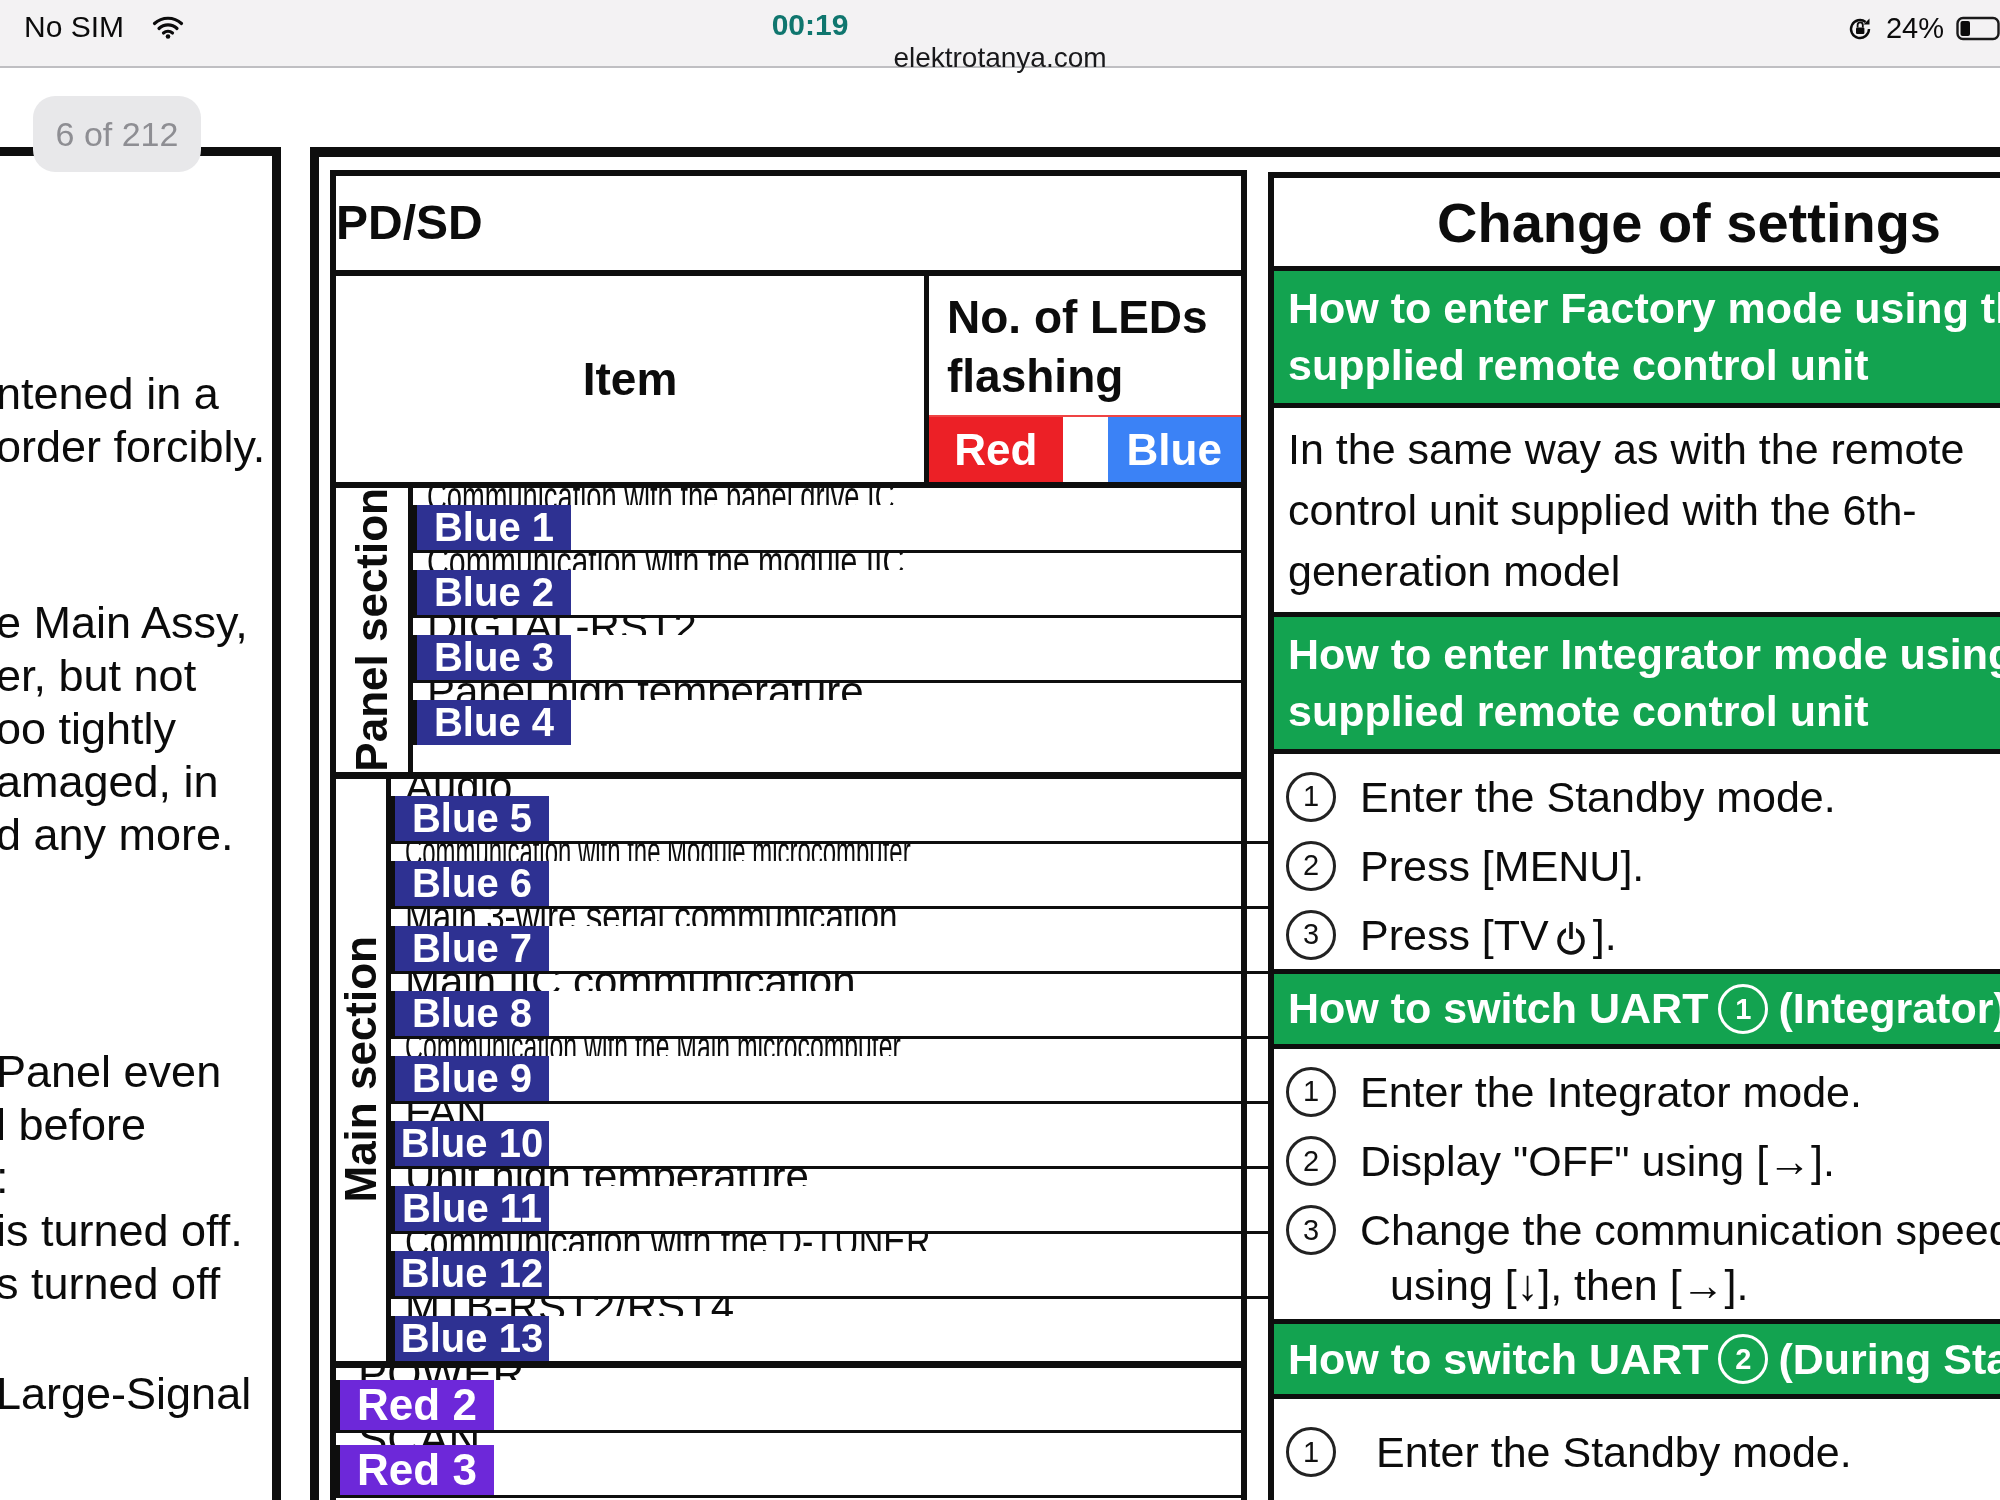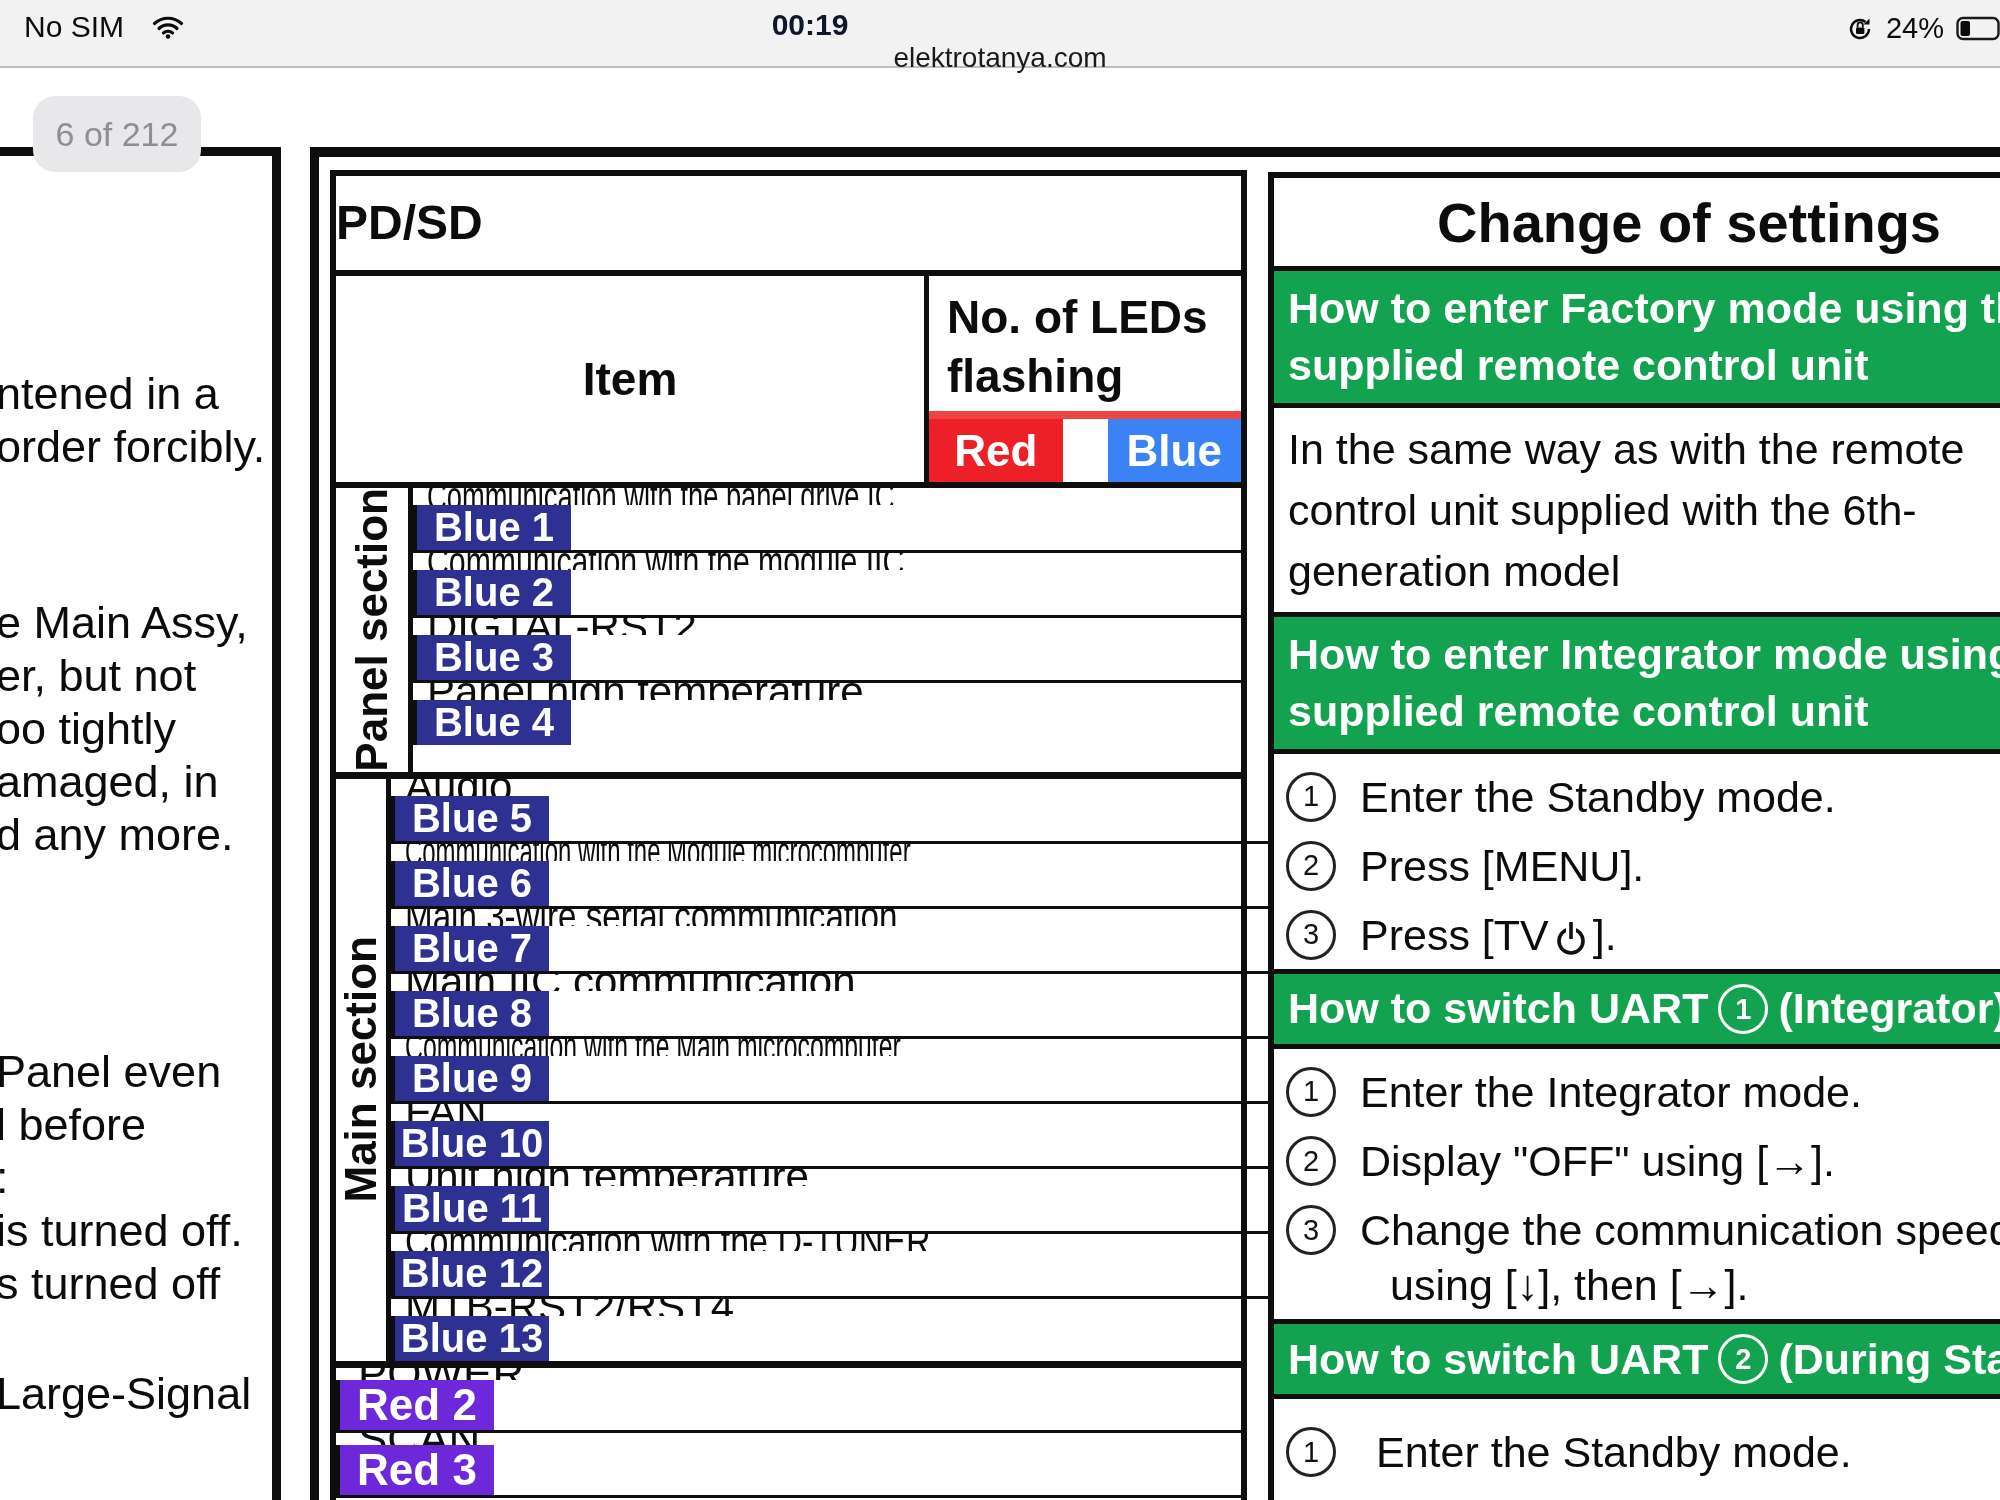--- a/index.html
+++ b/index.html
@@ -3,39 +3,39 @@
 <meta charset="utf-8">
 <style>
   html,body{margin:0;padding:0;}
   body{
     position:relative;width:2000px;height:1500px;overflow:hidden;background:#fff;
     font-family:"Liberation Sans",sans-serif;color:#0c0c0c;
   }
   
   .statusbar{position:absolute;left:0;top:0;width:2000px;height:66px;background:#f3f2f3;border-bottom:2px solid #bfbfc2;}
   .sb-left{position:absolute;left:24px;top:10px;display:flex;align-items:center;gap:28px;font-size:30px;color:#0b0b0b;}
-  .sb-time{position:absolute;left:0;top:8px;width:1620px;text-align:center;font-size:30px;font-weight:bold;color:#0f172a;}
+  .sb-time{position:absolute;left:0;top:8px;width:1620px;text-align:center;font-size:30px;font-weight:bold;color:#0f766e;}
   .sb-domain{position:absolute;left:0;top:42px;width:2000px;text-align:center;font-size:28px;color:#19191b;}
   .sb-right{position:absolute;right:-6px;top:12px;display:flex;align-items:center;gap:12px;}
   .sb-pct{font-size:29px;color:#0b0b0b;}
   
   .pill{position:absolute;left:33px;top:96px;width:168px;height:76px;background:#e8e8ea;border-radius:22px;
         display:flex;align-items:center;justify-content:center;font-size:34px;color:#8e8e93;z-index:5;}
   
   .bar{position:absolute;background:#0e0e0e;}
   
   .lp-line{position:absolute;left:-4px;font-size:45px;white-space:nowrap;color:#0b0b0b;}
   
   .tbl{position:absolute;left:330px;top:170px;width:905px;border:6px solid #0e0e0e;background:#fff;}
   .t-title{height:94px;line-height:94px;text-align:left;font-size:48px;font-weight:bold;border-bottom:6px solid #0e0e0e;}
   .t-hdr{display:flex;height:206px;border-bottom:6px solid #0e0e0e;}
   .th-item{width:588px;display:flex;align-items:center;justify-content:center;font-size:46px;font-weight:bold;border-right:5px solid #0e0e0e;}
   .th-leds{width:312px;display:flex;flex-direction:column;}
   .leds-label{height:134px;padding:12px 4px 0 18px;font-size:46px;font-weight:bold;line-height:1.28;}
-  .leds-rb{display:flex;height:68px;border-top:8px solid #ef4444;gap:41px;}
+  .leds-rb{display:flex;height:68px;border-top:2px solid #ef4444;gap:41px;}
   .rb{width:154px;display:flex;align-items:center;justify-content:center;color:#fff;font-size:44px;font-weight:bold;}
   .rb.red{background:#EC2026;}
   .rb.blue{background:#3b82f6;margin-left:4px;}
   .grp{display:flex;}
   .grp+.grp{border-top:7px solid #0e0e0e;}
   .sec{width:72px;border-right:5px solid #0e0e0e;display:flex;align-items:center;justify-content:center;}
   .sec span{writing-mode:vertical-rl;transform:rotate(180deg);font-size:44px;font-weight:bold;white-space:nowrap;}
   .rows{flex:1;display:flex;flex-direction:column;}
   .row{display:flex;height:62px;flex-direction:column;}
   .row+.row{border-top:3px solid #0e0e0e;}

